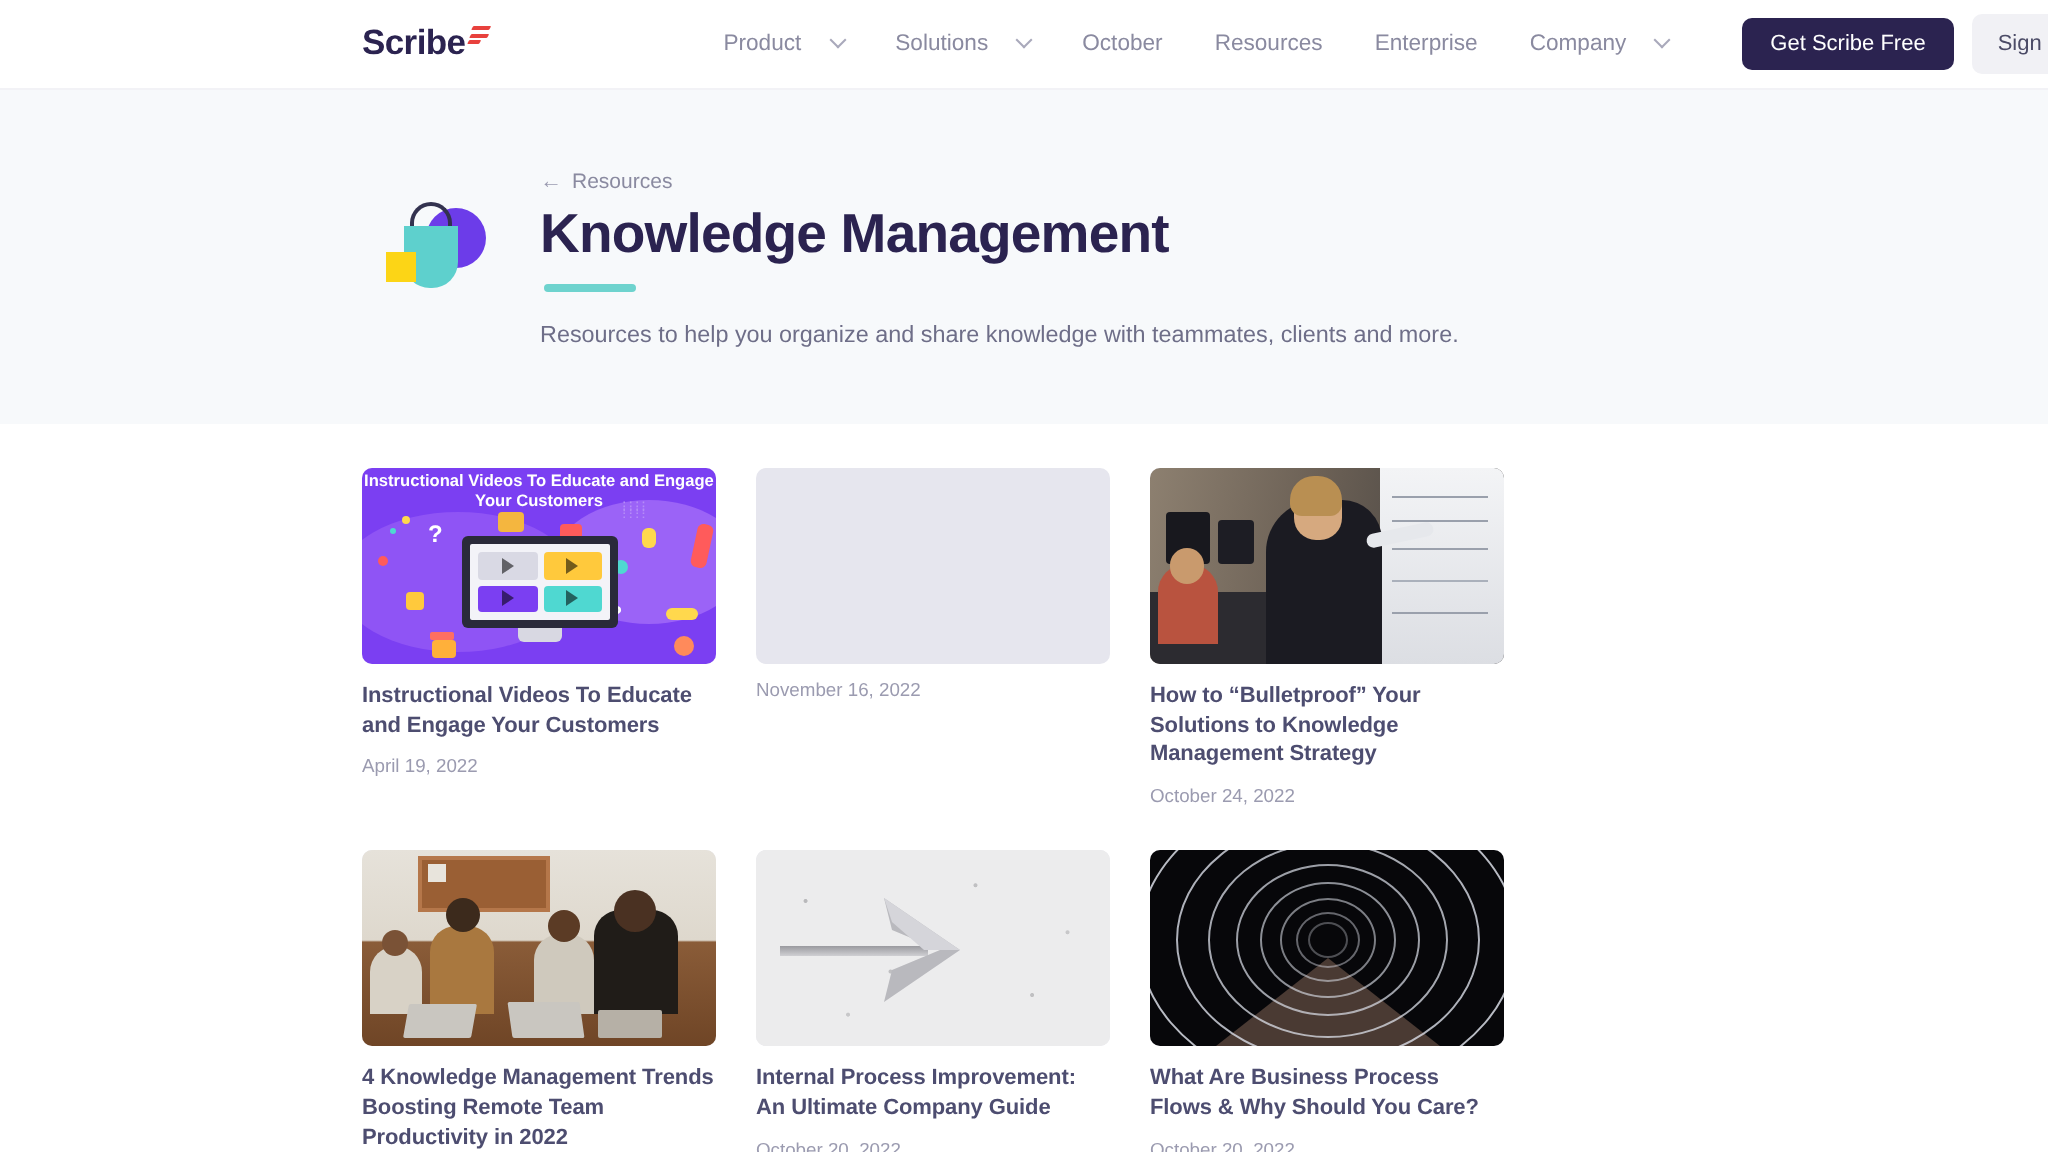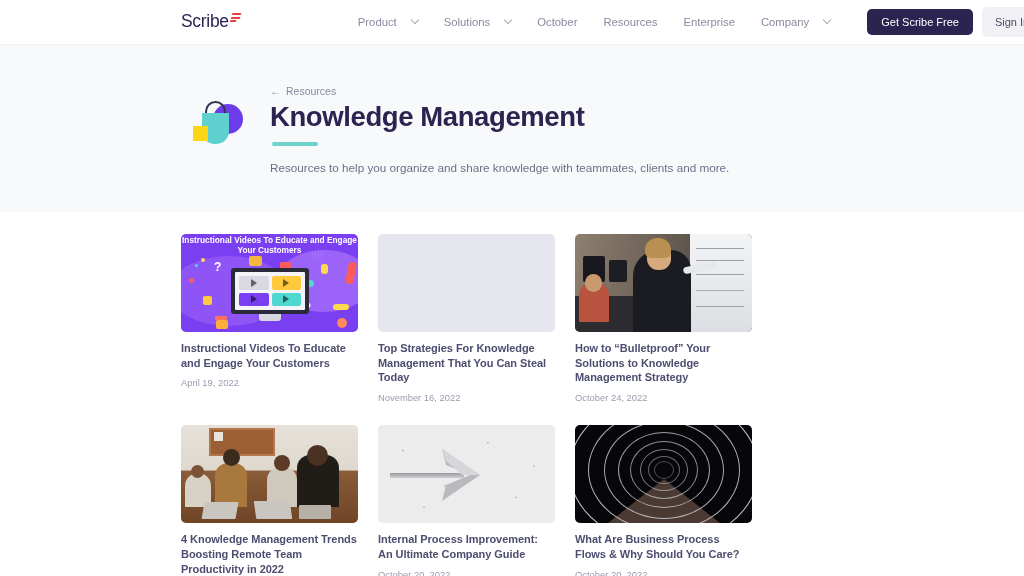--- a/index.html
+++ b/index.html
@@ -27,21 +27,21 @@
     align-items: center;
   }
   .logo {
     display: flex;
     align-items: flex-start;
     position: relative;
     cursor: pointer;
   }
   .logo-text {
     font-size: 17.5px;
-    font-weight: normal;
+    font-weight: bold;
     color: #2b2350;
     letter-spacing: -0.3px;
     line-height: 1;
   }
   .logo-mark {
     display: inline-block;
     width: 11px; height: 10px;
     margin-left: 1px;
     margin-top: 0px;
     position: relative;
@@ -415,21 +415,20 @@
         </div>
       </div>
       <div class="card-title">Instructional Videos To Educate and Engage Your Customers</div>
       <div class="card-date">April 19, 2022</div>
     </div>
 
     <div class="card">
       <div class="card-thumb">
         <div class="art-puzzle"></div>
       </div>
-      <div class="card-title">Top Strategies For Knowledge Management That You Can Steal Today</div>
       <div class="card-date">November 16, 2022</div>
     </div>
 
     <div class="card">
       <div class="card-thumb">
         <div class="art-office">
           <div class="wb"></div>
           <div class="desk"></div>
             <div class="mon"></div>
             <div class="mon2"></div>

